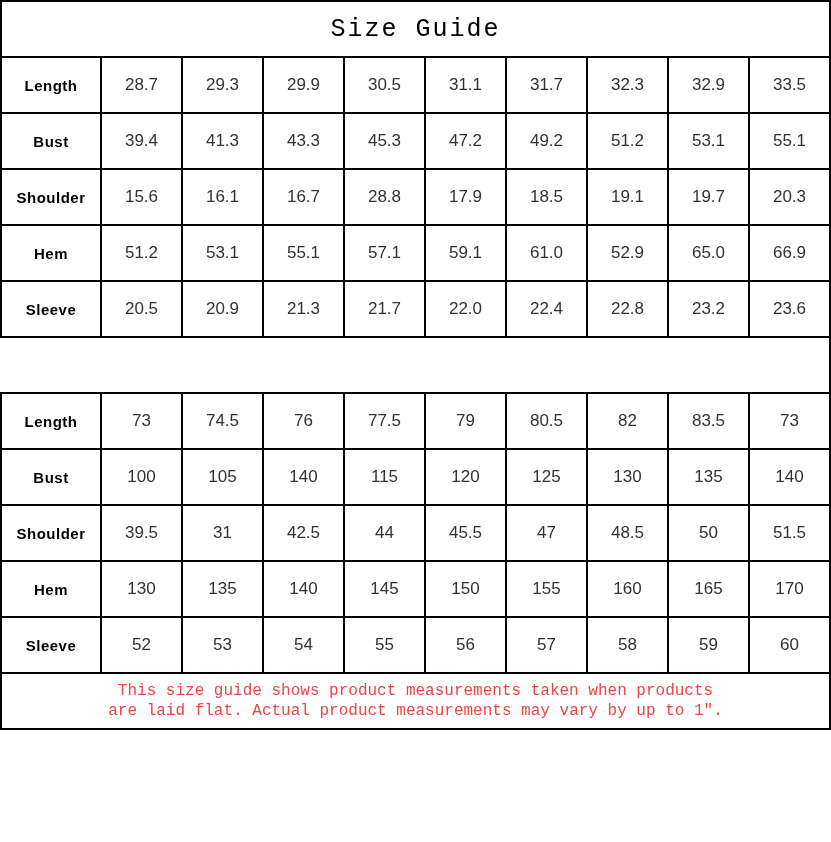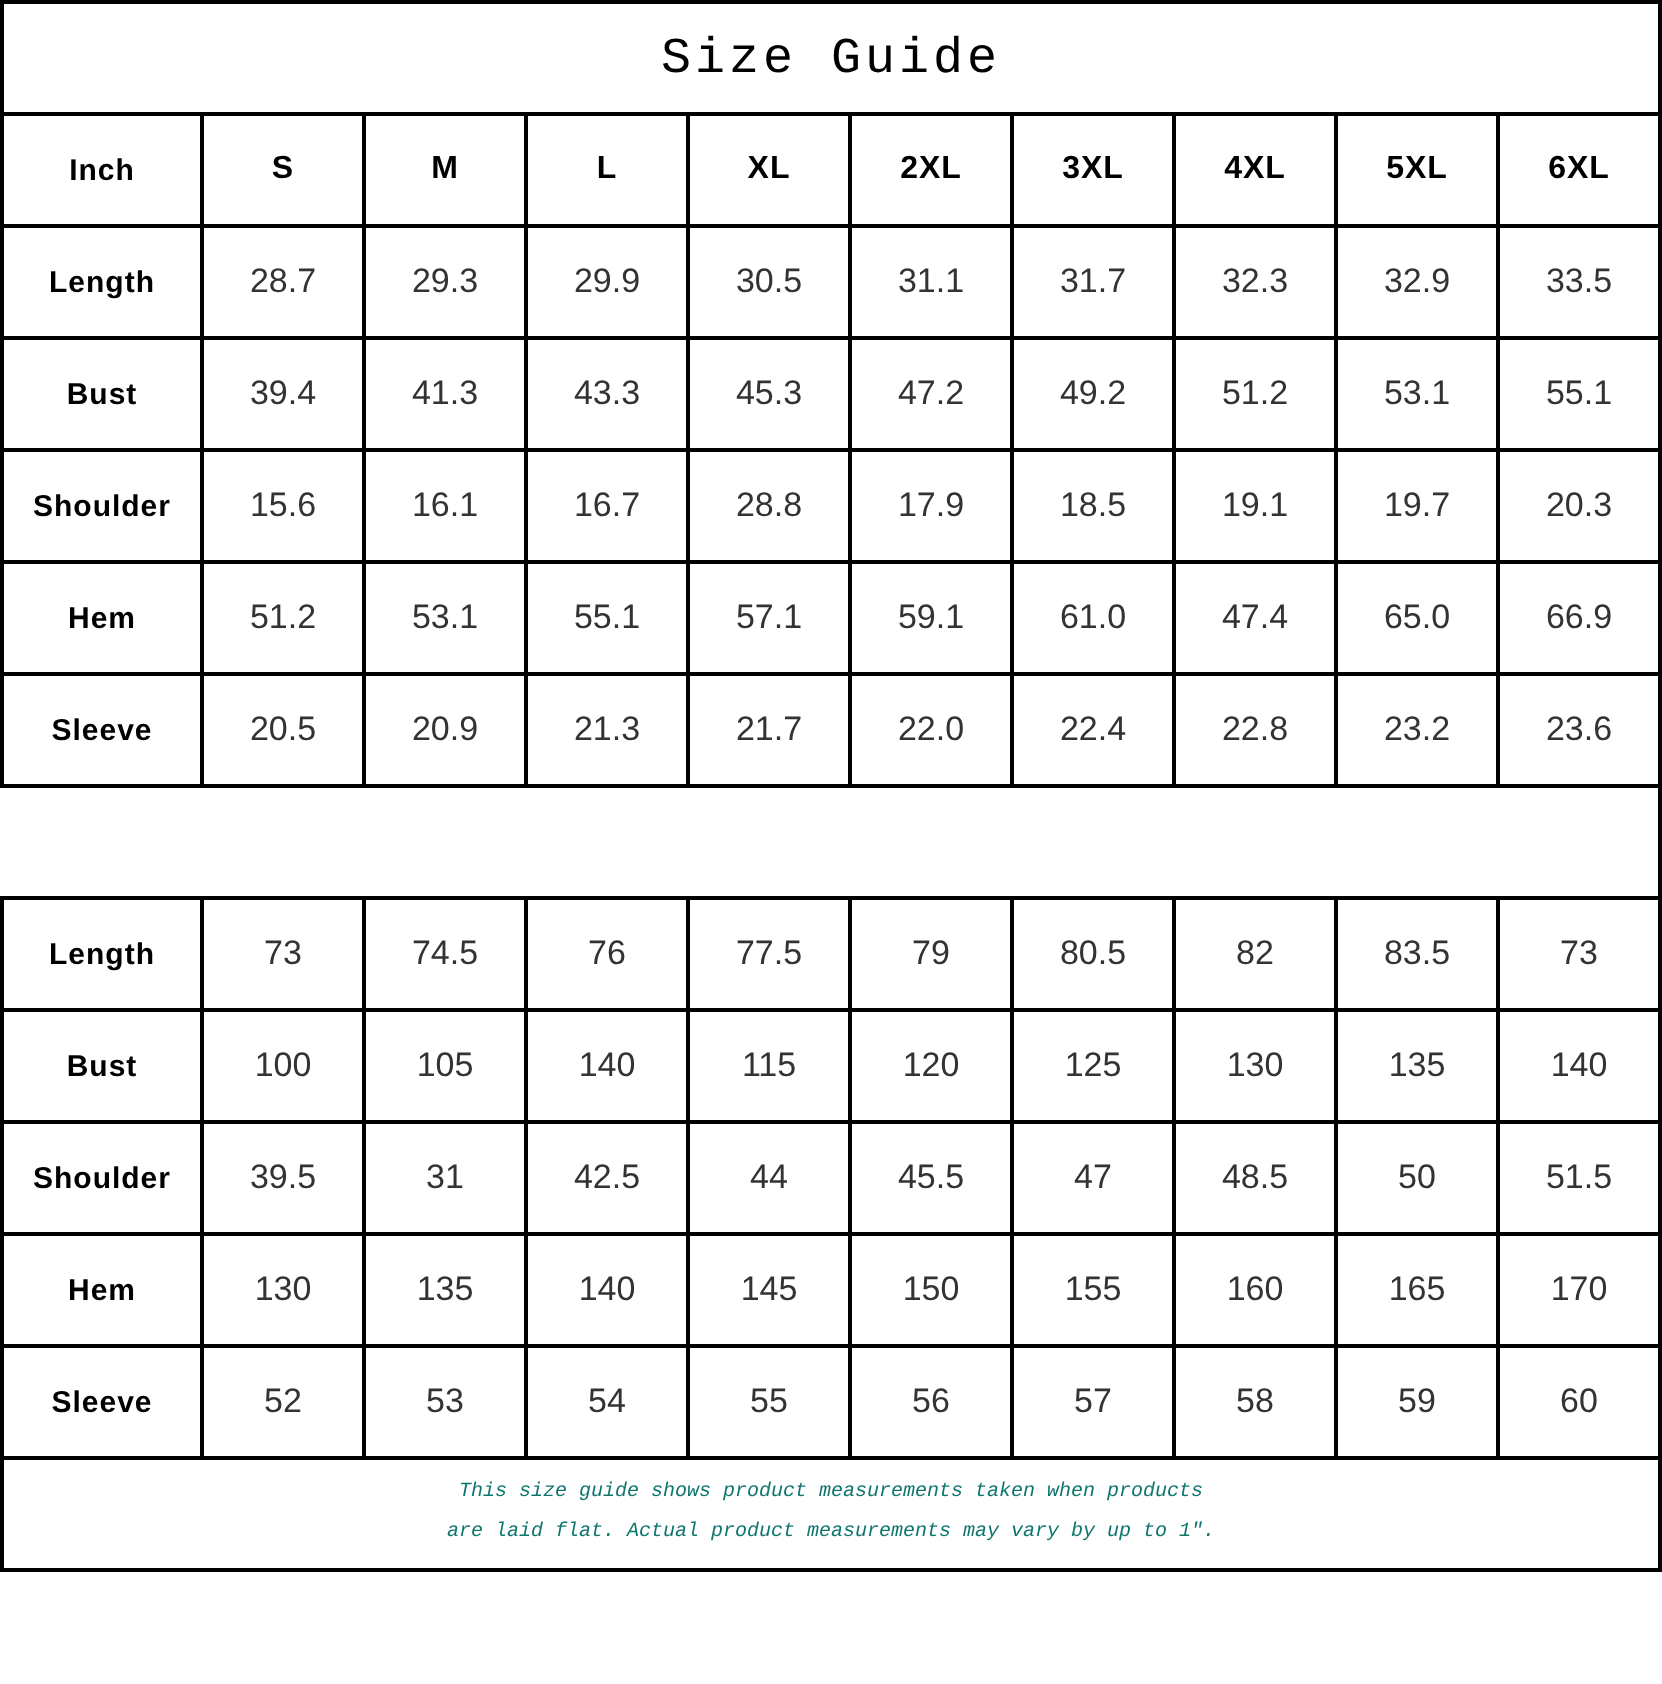--- a/index.html
+++ b/index.html
@@ -50,24 +50,23 @@
   }
   .table-gap {
     height: 54px;
     width: 831px;
     box-sizing: border-box;
     border-right: 2px solid #000000;
     background: #ffffff;
   }
   td.note-cell {
     font-family: "Liberation Mono", "DejaVu Sans Mono", monospace;
-    font-size: 10px;
-    color: #0f766e;
+    font-size: 16px;
+    color: #ef4444;
     line-height: 20px;
-    font-style: italic;
   }
 </style>
 </head>
 <body>
 
 <div class="page">
 
   <table class="size-table">
     <colgroup>
       <col class="col-label">
@@ -80,32 +79,20 @@
         <col>
         <col>
         <col>
     </colgroup>
     <tbody>
       <tr>
         <td colspan="10" class="title-cell">Size Guide</td>
       </tr>
     </tbody>
     <tbody id="tbody-0">
-        <tr>
-          <td class="label-cell">Inch</td>
-          <td class="header-cell">S</td>
-          <td class="header-cell">M</td>
-          <td class="header-cell">L</td>
-          <td class="header-cell">XL</td>
-          <td class="header-cell">2XL</td>
-          <td class="header-cell">3XL</td>
-          <td class="header-cell">4XL</td>
-          <td class="header-cell">5XL</td>
-          <td class="header-cell">6XL</td>
-        </tr>
         <tr>
           <td class="label-cell">Length</td>
           <td class="value-cell">28.7</td>
           <td class="value-cell">29.3</td>
           <td class="value-cell">29.9</td>
           <td class="value-cell">30.5</td>
           <td class="value-cell">31.1</td>
           <td class="value-cell">31.7</td>
           <td class="value-cell">32.3</td>
           <td class="value-cell">32.9</td>
@@ -136,21 +123,21 @@
           <td class="value-cell">20.3</td>
         </tr>
         <tr>
           <td class="label-cell">Hem</td>
           <td class="value-cell">51.2</td>
           <td class="value-cell">53.1</td>
           <td class="value-cell">55.1</td>
           <td class="value-cell">57.1</td>
           <td class="value-cell">59.1</td>
           <td class="value-cell">61.0</td>
-          <td class="value-cell">47.4</td>
+          <td class="value-cell">52.9</td>
           <td class="value-cell">65.0</td>
           <td class="value-cell">66.9</td>
         </tr>
         <tr>
           <td class="label-cell">Sleeve</td>
           <td class="value-cell">20.5</td>
           <td class="value-cell">20.9</td>
           <td class="value-cell">21.3</td>
           <td class="value-cell">21.7</td>
           <td class="value-cell">22.0</td>

